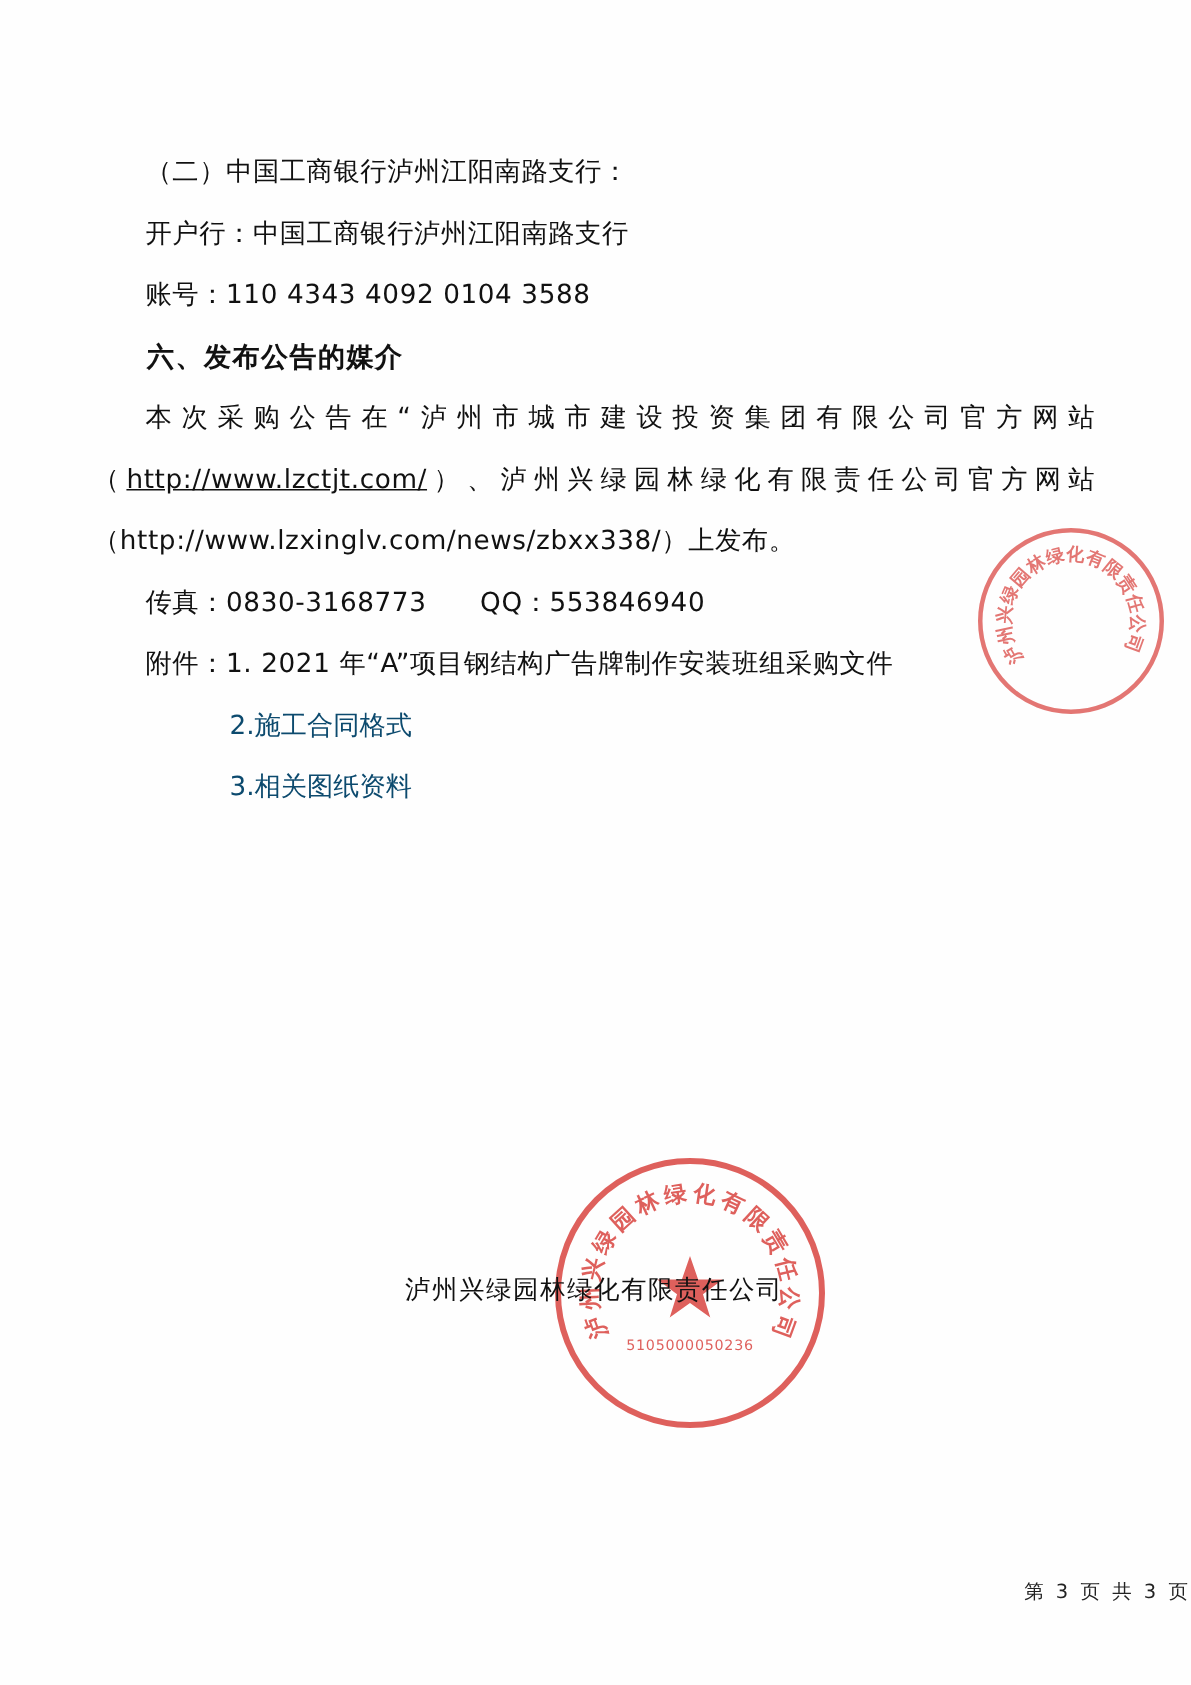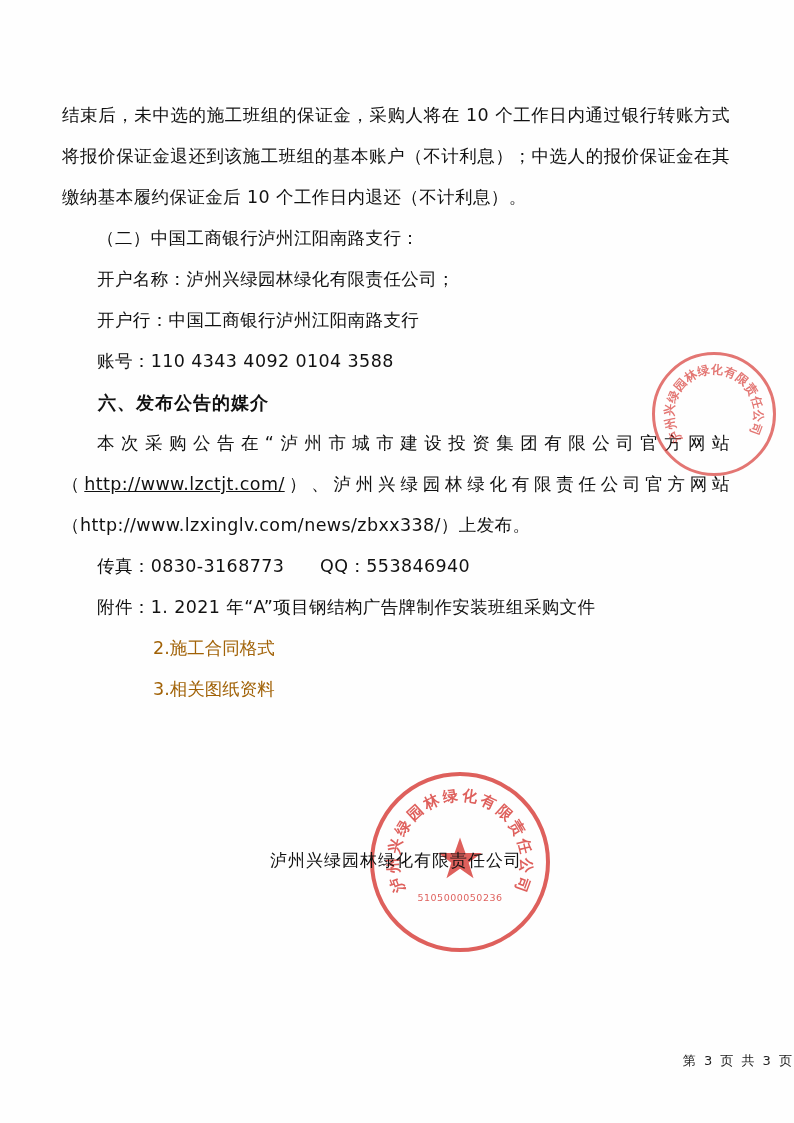--- a/index.html
+++ b/index.html
@@ -47,21 +47,21 @@
     margin: 0;
     text-indent: 2em;
     letter-spacing: 1px;
     color: #111;
   }
   .attach-sub {
     font-size: 17.5px;
     line-height: 41px;
     margin: 0;
     padding-left: 5.2em;
-    color: #a16207;
+    color: #0c4a6e;
   }
   .link {
     text-decoration: underline;
     color: #111;
   }
   .sign-block {
     position: absolute;
     left: 62px;
     top: 840px;
     width: 668px;
@@ -159,25 +159,23 @@
     white-space: nowrap;
   }
 </style>
 </head>
 <body>
 
 <div class="page">
 
   <div class="content">
 
-    <p class="para">结束后，未中选的施工班组的保证金，采购人将在 10 个工作日内通过银行转账方式将报价保证金退还到该施工班组的基本账户（不计利息）；中选人的报价保证金在其缴纳基本履约保证金后 10 个工作日内退还（不计利息）。</p>
 
     <p class="para indent">（二）中国工商银行泸州江阳南路支行：</p>
 
-    <p class="para indent">开户名称：泸州兴绿园林绿化有限责任公司；</p>
 
     <p class="para indent">开户行：中国工商银行泸州江阳南路支行</p>
 
     <p class="para indent">账号：110 4343 4092 0104 3588</p>
 
     <p class="heading">六、发布公告的媒介</p>
 
     <p class="para indent"><span>本次采购公告在“泸州市城市建设投资集团有限公司官方网站（</span><a class="link" href="#">http://www.lzctjt.com/</a><span>）、泸州兴绿园林绿化有限责任公司官方网站（http://www.lzxinglv.com/news/zbxx338/）上发布。</span></p>
 
 

